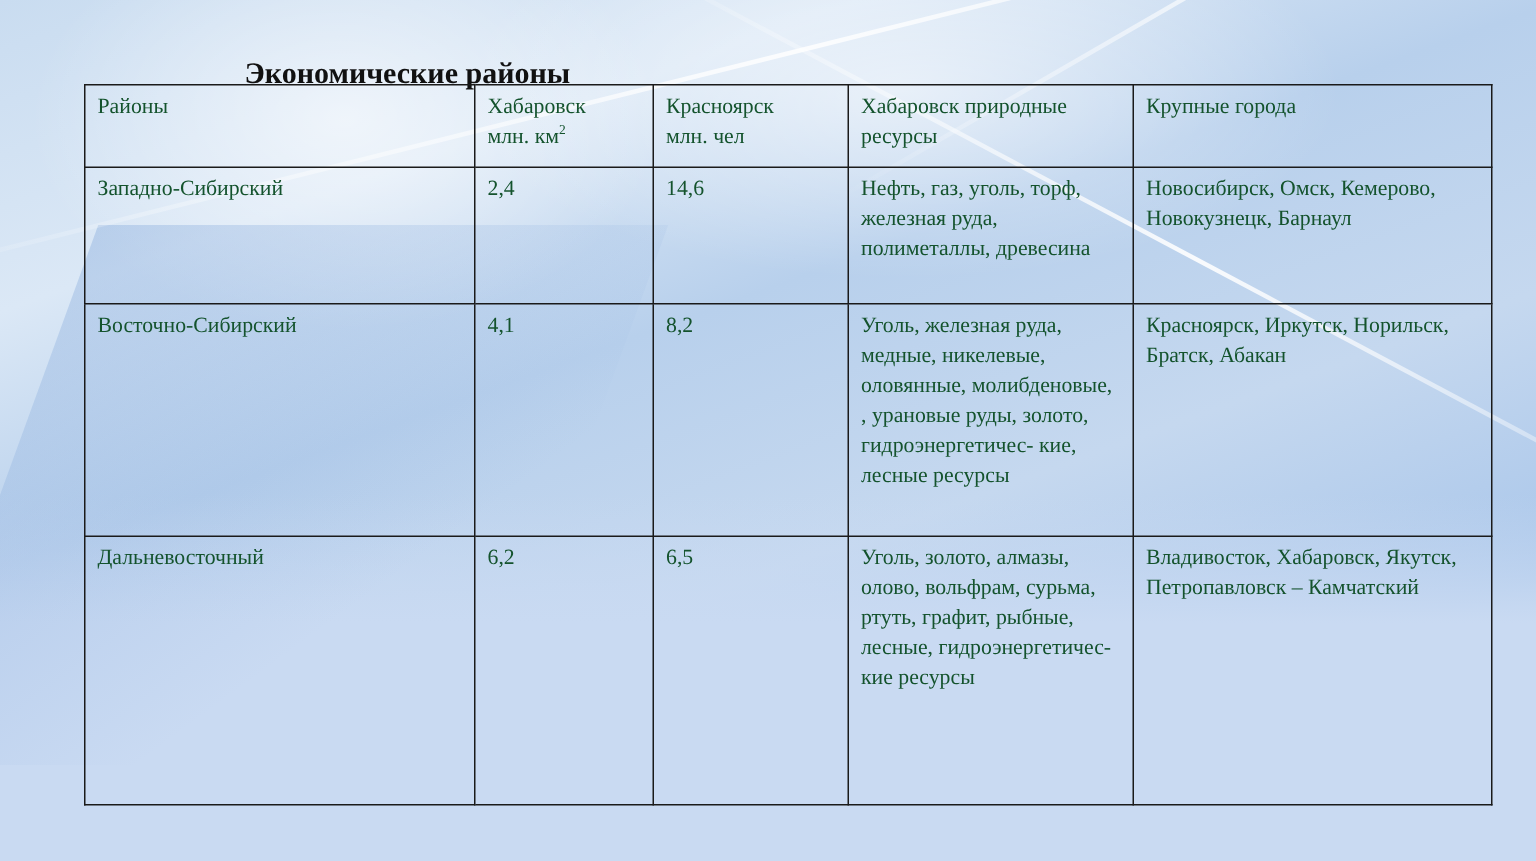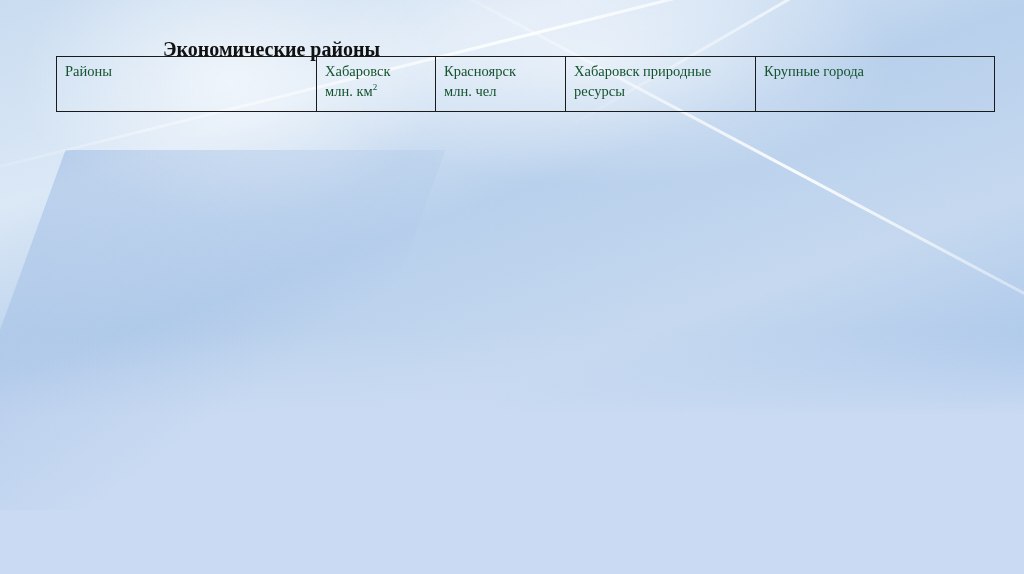--- a/index.html
+++ b/index.html
@@ -84,14 +84,35 @@
   <thead>
     <tr>
       <th><span>Районы</span></th>
       <th><span>Хабаровск</span><br><span>млн. км</span><sup>2</sup></th>
       <th><span>Красноярск</span><br><span>млн. чел</span></th>
       <th><span>Хабаровск природные ресурсы</span></th>
       <th><span>Крупные города</span></th>
     </tr>
   </thead>
   <tbody>
+    <tr class="r1">
+      <td>Западно-Сибирский</td>
+      <td>2,4</td>
+      <td>14,6</td>
+      <td>Нефть, газ, уголь, торф, железная руда, полиметаллы, древесина</td>
+      <td>Новосибирск, Омск, Кемерово, Новокузнецк, Барнаул</td>
+    </tr>
+    <tr class="r2">
+      <td>Восточно-Сибирский</td>
+      <td>4,1</td>
+      <td>8,2</td>
+      <td>Уголь, железная руда, медные, никелевые, оловянные, молибденовые, , урановые руды, золото, гидроэнергетичес- кие, лесные ресурсы</td>
+      <td>Красноярск, Иркутск, Норильск, Братск, Абакан</td>
+    </tr>
+    <tr class="r3">
+      <td>Дальневосточный</td>
+      <td>6,2</td>
+      <td>6,5</td>
+      <td>Уголь, золото, алмазы, олово, вольфрам, сурьма, ртуть, графит, рыбные, лесные, гидроэнергетичес- кие ресурсы</td>
+      <td>Владивосток, Хабаровск, Якутск, Петропавловск – Камчатский</td>
+    </tr>
   </tbody>
 </table>
 
 </body></html>

